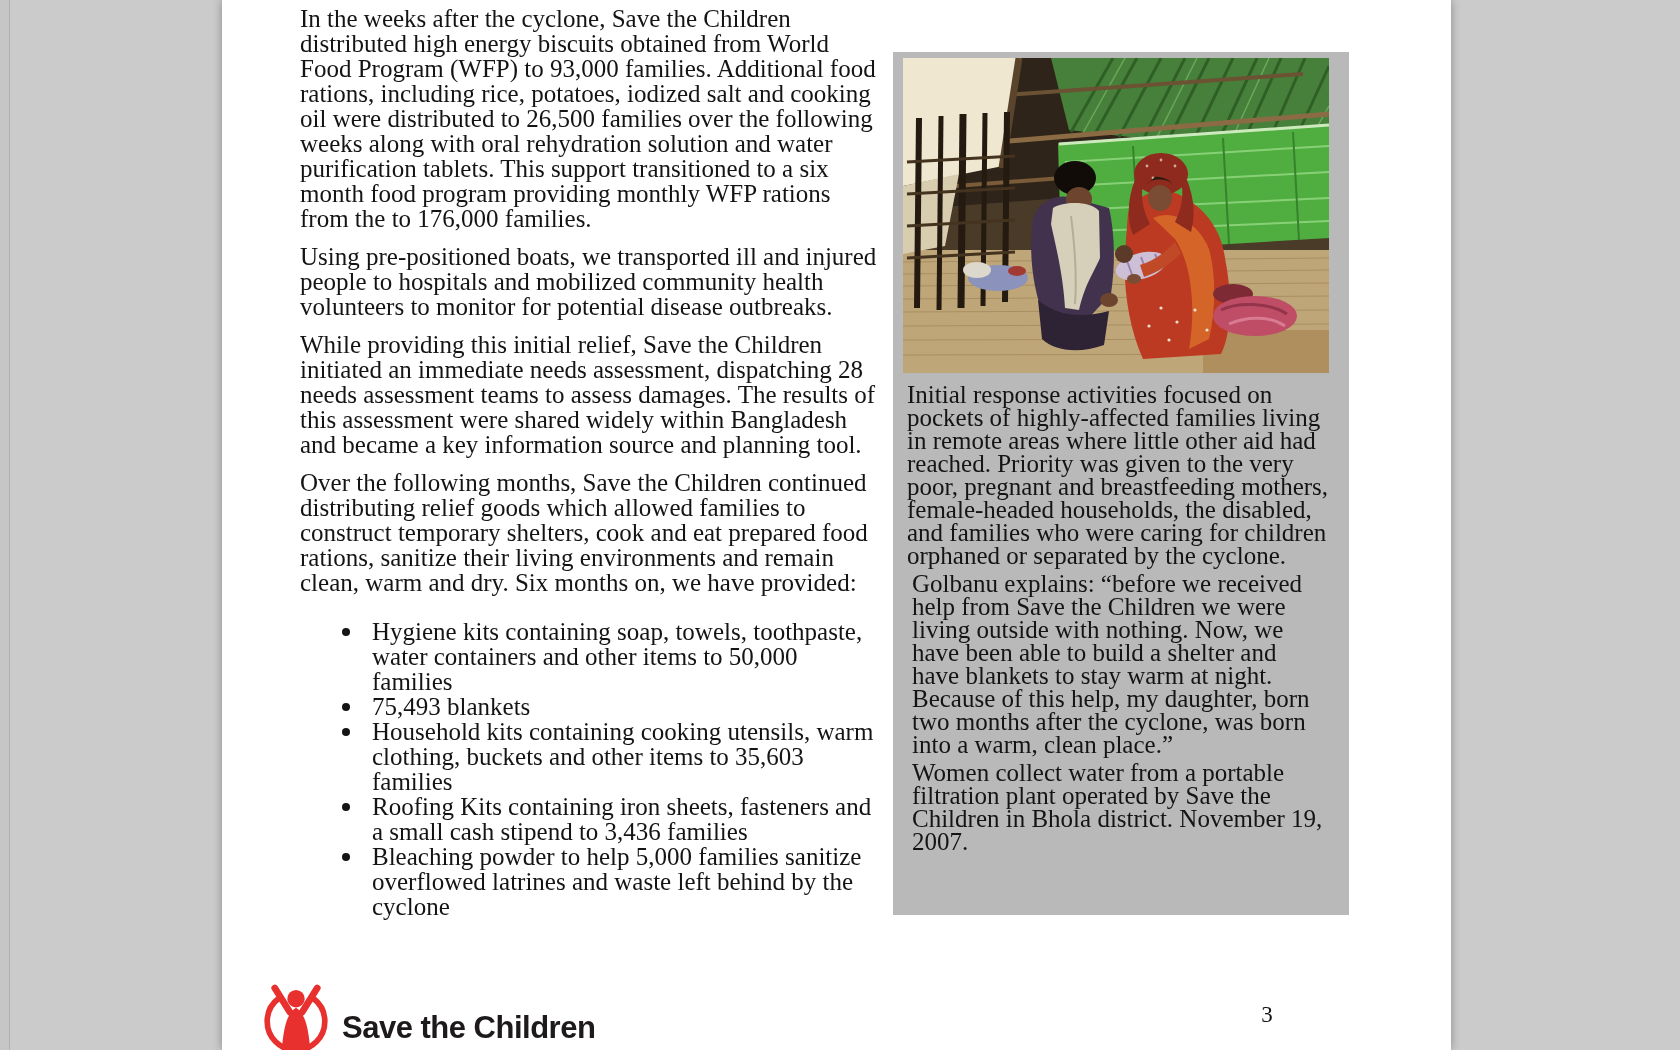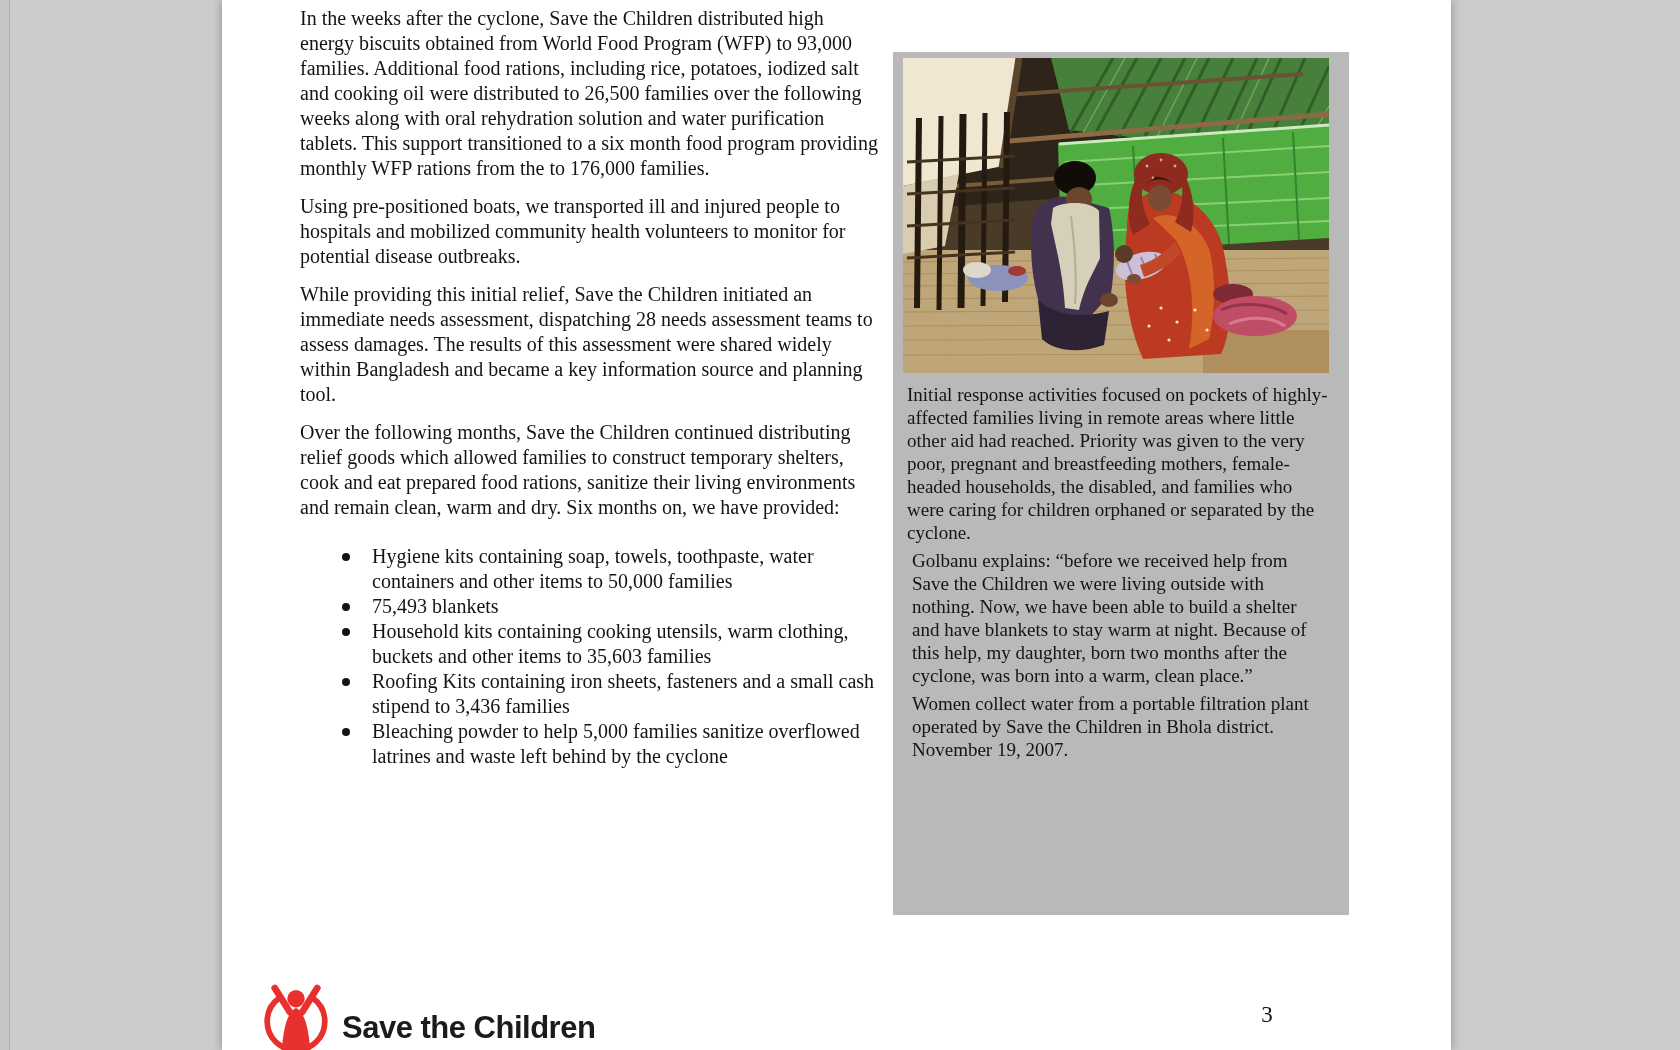--- a/index.html
+++ b/index.html
@@ -12,36 +12,36 @@
     position:absolute; left:0; top:0; width:9px; height:1050px;
     background:#c6c6c6; border-right:1px solid #b0b0b0;
   }
   .page {
     position:absolute; left:222px; top:0; width:1229px; height:1050px;
     background:#ffffff; box-shadow:0 0 9px rgba(0,0,0,.32);
     overflow:hidden;
   }
   .content {
     position:absolute; left:78px; top:6px; width:1080px;
-    color:#141414; font-size:20px; line-height:25px;
+    color:#141414; font-size:25px; line-height:25px;
   }
   .sidebar-spacer { float:right; width:500px; height:889px; margin-top:27px; }
   p.body-par { margin:0 0 13px 0; }
   ul.relief { list-style:none; margin:24px 0 0 40px; padding:0; }
   ul.relief li { position:relative; padding-left:32px; margin:0; }
   ul.relief li::before {
     content:""; position:absolute; left:2px; top:9px;
     width:8px; height:8px; border-radius:50%; background:#141414;
   }
   .caption-panel {
     position:absolute; left:671px; top:52px; width:456px; height:863px;
     background:#b9b9b9; box-sizing:border-box; padding:6px 18px 0 10px;
   }
   .photo-frame { display:block; width:426px; height:315px; }
-  .caption-text { font-size:19px; line-height:23px; color:#141414; padding-left:4px; }
+  .caption-text { font-size:25px; line-height:23px; color:#141414; padding-left:4px; }
   .cap-intro { margin:10px 0 0 0; }
   .cap-label { margin:22px 0 0 0; font-style:italic; }
   .cap-body  { margin:5px; }
   .footer-logo {
     position:absolute; left:36px; top:982px;
     display:flex; align-items:flex-end;
   }
   .logo-mark { width:76px; height:72px; flex:0 0 auto; }
   .logo-wordmark {
     font-family:"Liberation Sans","DejaVu Sans",sans-serif;

